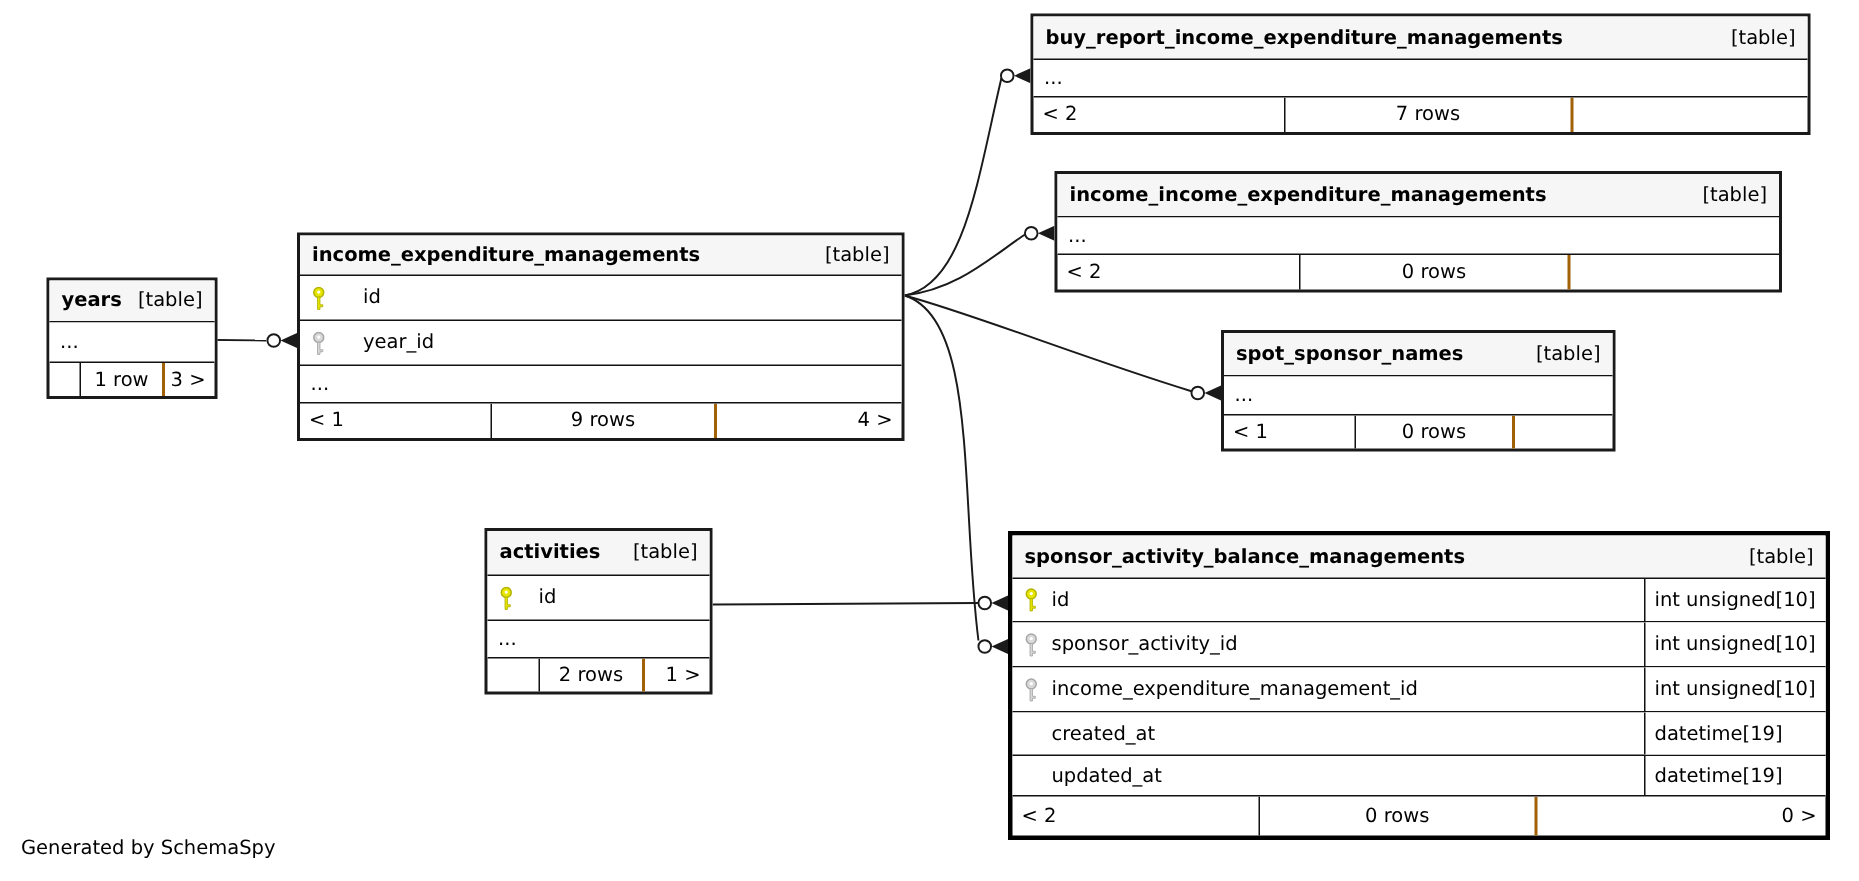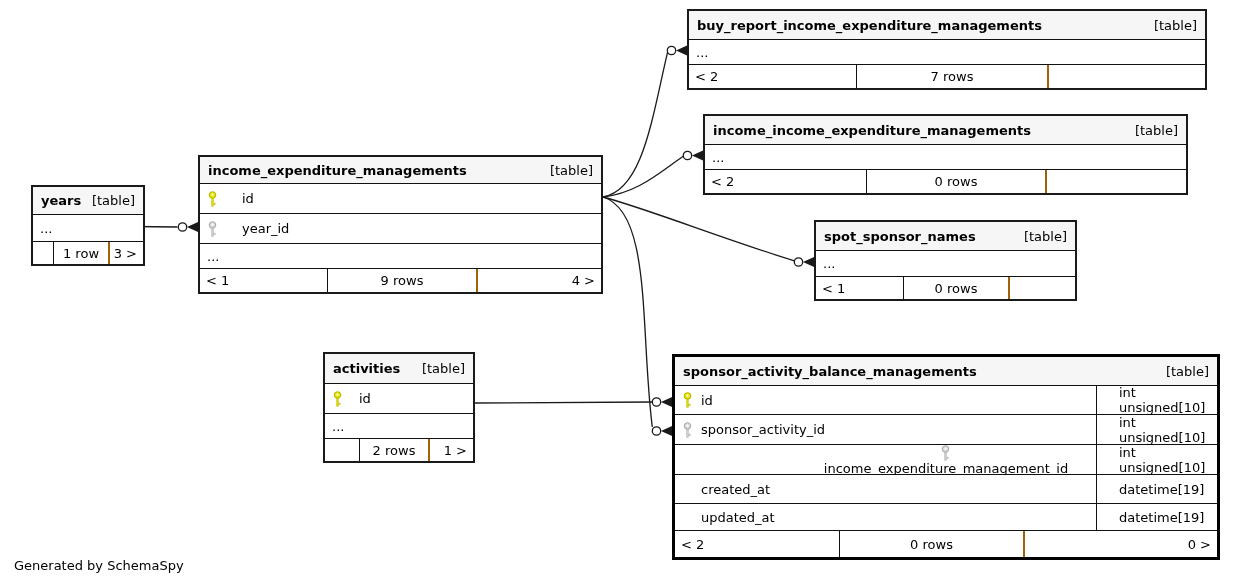--- a/index.html
+++ b/index.html
@@ -13,21 +13,21 @@
        border-bottom:1px solid #111;box-sizing:border-box;padding:0 8px;}
   .tname{font-weight:bold;font-size:13px;white-space:nowrap;}
   .ttag{font-size:13px;white-space:nowrap;}
   .row{display:flex;align-items:center;border-bottom:1px solid #111;box-sizing:border-box;
        position:relative;font-size:13px;background:#fff;}
   .row:last-of-type{border-bottom:1px solid #111;}
   .keyslot{display:flex;align-items:center;justify-content:flex-start;padding-left:8px;box-sizing:border-box;flex:0 0 auto;}
   .clabel{white-space:nowrap;}
   .dots{padding-left:7px;}
   .ctype{position:absolute;top:0;bottom:0;display:flex;align-items:center;
-         border-left:1px solid #111;padding-left:22px;box-sizing:border-box;font-size:13px;background:#fff;}
+         border-left:1px solid #111;padding-left:6px;box-sizing:border-box;font-size:13px;background:#fff;}
   .ftr{display:flex;box-sizing:border-box;font-size:13px;}
   .fcell{display:flex;align-items:center;box-sizing:border-box;height:100%;}
   .fcell.c1{border-right:1px solid #111;padding-left:6px;justify-content:flex-start;}
   .fcell.c2{border-right:2px solid #a16207;justify-content:center;}
   .fcell.c3{flex:1;justify-content:flex-end;padding-right:6px;}
   #footnote{position:absolute;left:14px;top:558px;font-size:13px;z-index:2;}
 </style>
 </head>
 <body>
 
@@ -199,21 +199,21 @@
           <span class="keyslot" style="width: 26px;">
             <svg width="9" height="16" viewBox="0 0 9 16">
               <circle cx="4.5" cy="4" r="3.3" fill="#d9d9d9" stroke="#a6a6a6" stroke-width="1"></circle>
               <circle cx="4.5" cy="3.7" r="1.1" fill="#ffffff"></circle>
               <path d="M3.7 7 h1.6 v5.2 h1.9 v1.3 h-1.9 v1.8 h-1.6 z" fill="#d9d9d9" stroke="#a6a6a6" stroke-width="0.6"></path>
             </svg>
           </span>
           <span class="clabel">sponsor_activity_id</span>
           <span class="ctype" style="left: 421px; right: 0px;">int unsigned[10]</span>
         </div>
-        <div class="row" style="height: 30px; flex-direction: column;">
+        <div class="row" style="height: 30px;">
           <span class="keyslot" style="width: 26px;">
             <svg width="9" height="16" viewBox="0 0 9 16">
               <circle cx="4.5" cy="4" r="3.3" fill="#d9d9d9" stroke="#a6a6a6" stroke-width="1"></circle>
               <circle cx="4.5" cy="3.7" r="1.1" fill="#ffffff"></circle>
               <path d="M3.7 7 h1.6 v5.2 h1.9 v1.3 h-1.9 v1.8 h-1.6 z" fill="#d9d9d9" stroke="#a6a6a6" stroke-width="0.6"></path>
             </svg>
           </span>
           <span class="clabel">income_expenditure_management_id</span>
           <span class="ctype" style="left: 421px; right: 0px;">int unsigned[10]</span>
         </div>

